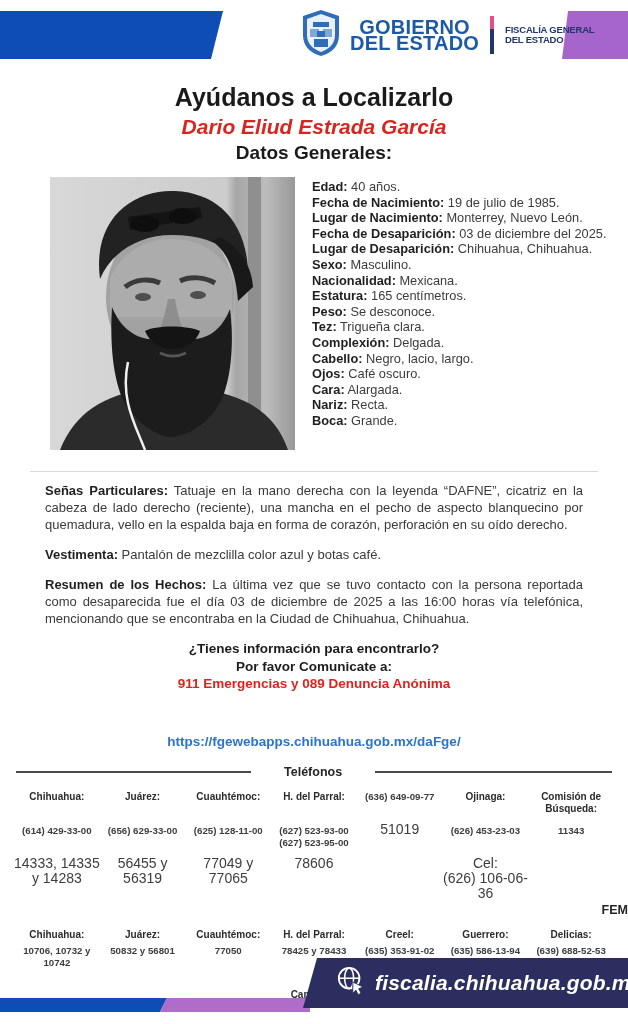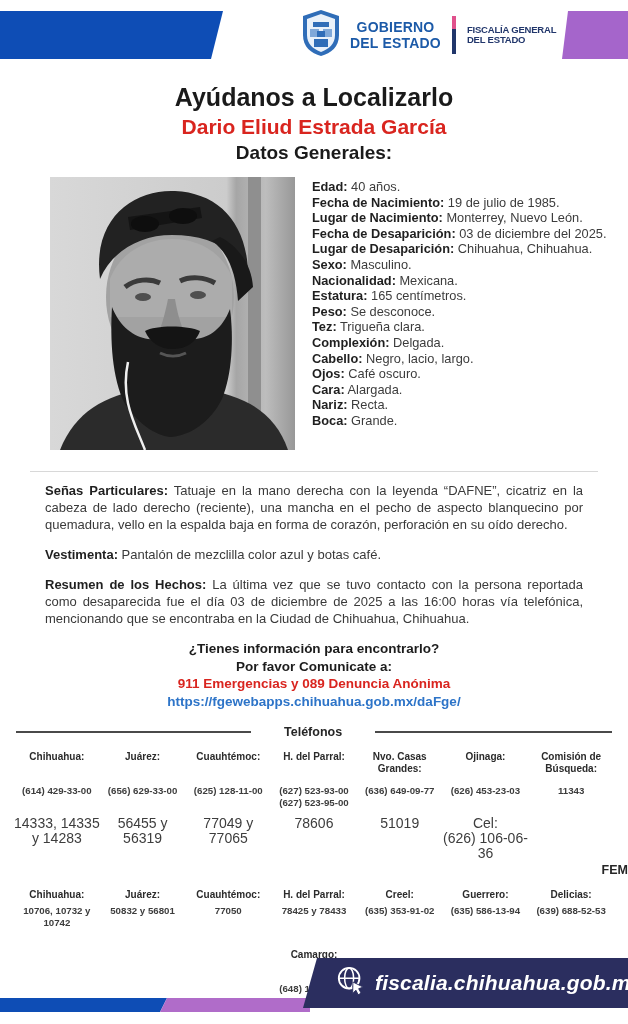--- a/index.html
+++ b/index.html
@@ -7,46 +7,46 @@
     width:628px;height:1024px;position:relative;overflow:hidden;
     background:#ffffff;font-family:"Liberation Sans",sans-serif;color:#2e2e2e;
   }
   
   .top-banner{position:relative;height:70px;}
   .h-blue{position:absolute;left:0;top:11px;width:223px;height:48px;background:#0E4DB5;
     clip-path:polygon(0 0,100% 0,calc(100% - 12px) 100%,0 100%);}
   .h-purple{position:absolute;right:0;top:11px;width:66px;height:48px;background:#A565CB;
     clip-path:polygon(6px 0,100% 0,100% 100%,0 100%);}
   .h-logo{position:absolute;left:301px;top:10px;height:50px;display:flex;align-items:center;gap:9px;}
-  .gob-wordmark{color:#1C5AA8;font-weight:bold;font-size:14px;line-height:16px;text-align:center;letter-spacing:.2px;}
+  .gob-wordmark{color:#1C5AA8;font-weight:bold;font-size:20px;line-height:16px;text-align:center;letter-spacing:.2px;}
   .logo-divider{width:4px;height:38px;display:flex;flex-direction:column;margin:0 2px;}
   .logo-divider .pink{height:13px;background:#E0518C;}
   .logo-divider .navy{flex:1;background:#21366B;}
   .fis-wordmark{color:#21366B;font-weight:bold;font-size:9.5px;line-height:10.5px;letter-spacing:-.2px;}
   
   .titles{text-align:center;}
   .main-title{font-size:25px;font-weight:bold;color:#1a1a1a;margin:13px 0 0;}
-  .person-name{font-size:21px;font-weight:bold;color:#D9251F;margin:3px 0 0;}
+  .person-name{font-size:21px;font-weight:bold;color:#D9251F;margin:3px 0 0;font-style:italic;}
   .sub-title{font-size:19px;font-weight:bold;color:#1a1a1a;margin:3px 0 0;}
   
   .main-row{display:flex;margin:13px 10px 0 50px;gap:17px;}
   .photo-box{width:245px;height:273px;flex:none;background:#cfcfcf;}
   .photo-box svg{display:block;width:100%;height:100%;}
   .fields{list-style:none;margin:2px 0 0;padding:0;flex:1;font-size:12.8px;line-height:15.6px;color:#3c3c3c;}
   .fields b{color:#1f1f1f;}
   
   .sep{border:none;border-top:1px solid #d8d8d8;margin:21px 30px 0;}
   .para{margin:10px 45px 0;font-size:13px;line-height:17px;text-align:justify;color:#3a3a3a;}
   .para b{color:#1f1f1f;}
   .para + .para{margin-top:13px;}
   
   .contact{text-align:center;margin-top:13px;font-size:13.5px;font-weight:bold;line-height:17.5px;}
   .contact p{margin:0;color:#1c1c1c;}
   .contact .red{color:#D9251F;}
-  .contact a{display:block;color:#2D74C8;text-decoration:none;font-weight:bold;}
+  .contact a{display:block;color:#2D74C8;text-decoration:none;font-weight:bold;margin-top:40px;}
   
   .phones{margin-top:15px;color:#333;}
   .ph-heading{display:flex;align-items:center;margin:0 16px;gap:7px;}
   .ph-heading .rule-l{width:235px;height:2px;background:#4a4a4a;}
   .ph-heading .rule-r{flex:1;height:2px;background:#4a4a4a;}
   .ph-heading .txt{margin:0 26px;font-weight:bold;font-size:12.5px;color:#262626;}
   .ph-grid{display:grid;grid-template-columns:repeat(7,1fr);margin:12px 14px 0;text-align:center;}
   .ph-col{display:flex;flex-direction:column;}
   .ph-city{min-height:34px;font-weight:bold;font-size:10px;line-height:12px;color:#2b2b2b;}
   .ph-l1{min-height:31px;font-size:9.7px;line-height:11.5px;font-weight:bold;color:#3d3d3d;white-space:pre-line;}
@@ -196,21 +196,20 @@
         <div class="ph-l1">(625) 128-11-00</div>
         <div class="ph-l2">77049 y 77065</div>
       </div>
       <div class="ph-col">
         <div class="ph-city">H. del Parral:</div>
         <div class="ph-l1">(627) 523-93-00
 (627) 523-95-00</div>
         <div class="ph-l2">78606</div>
       </div>
       <div class="ph-col">
-        <div class="ph-city">Nvo. Casas Grandes:</div>
         <div class="ph-l1">(636) 649-09-77</div>
         <div class="ph-l2">51019</div>
       </div>
       <div class="ph-col">
         <div class="ph-city">Ojinaga:</div>
         <div class="ph-l1">(626) 453-23-03</div>
         <div class="ph-l2">Cel:
 (626) 106-06-36</div>
       </div>
       <div class="ph-col">

